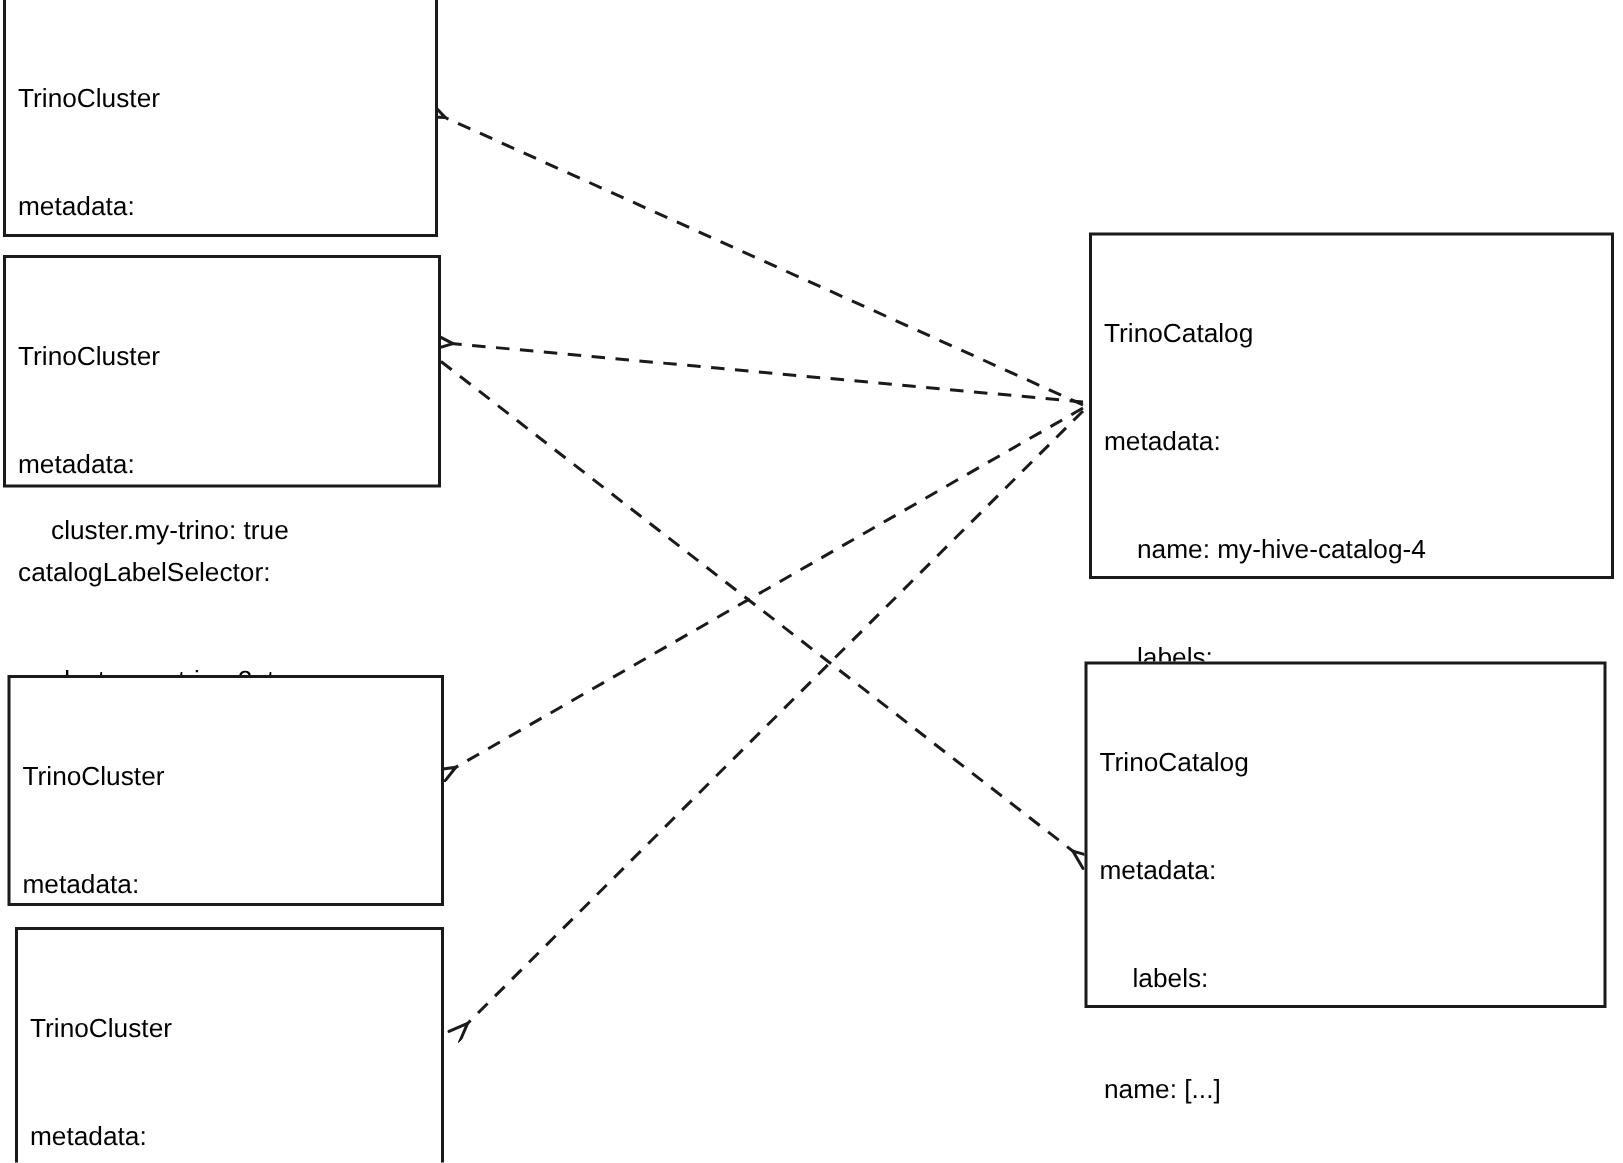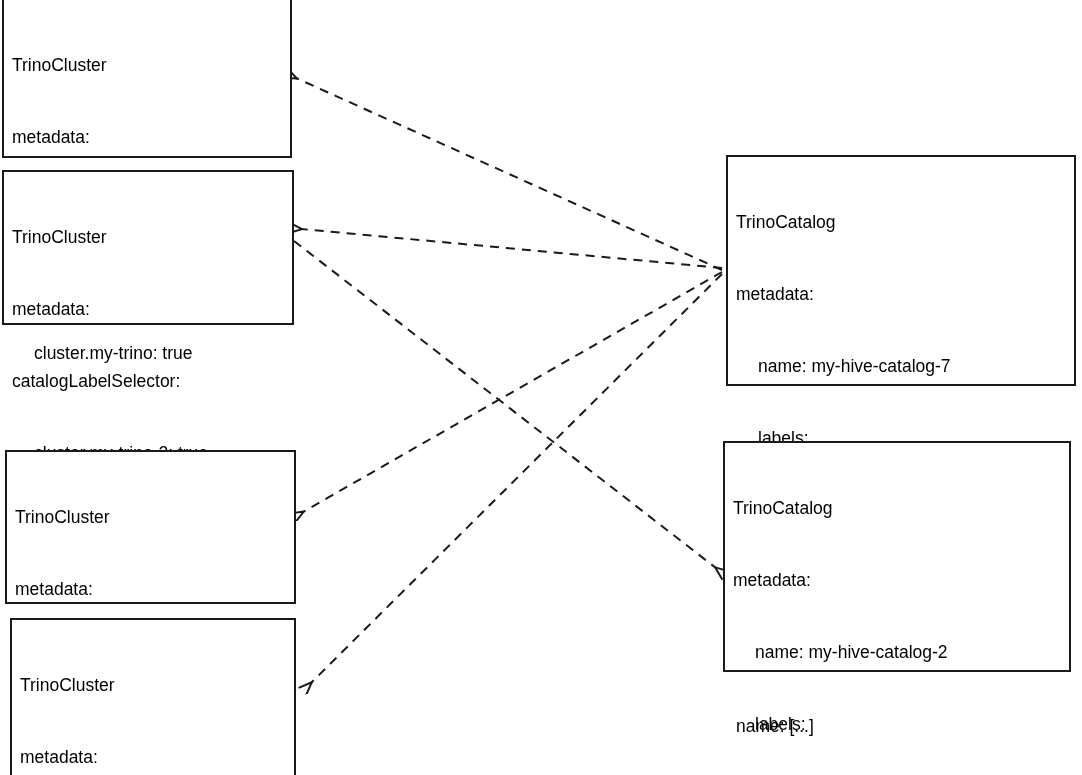--- a/index.html
+++ b/index.html
@@ -74,33 +74,32 @@
       
       
       
     </div>
   </div>
 
   <div class="node" style="left:726px;top:155px;width:350px;height:231px;">
     <div class="yaml">
       <span class="ln">TrinoCatalog</span>
       <span class="ln">metadata:</span>
-      <span class="ln i1">name: my-hive-catalog-7</span>
+      <span class="ln i1">name: my-hive-catalog-4</span>
       <span class="ln i1">labels:</span>
       <span class="ln i2">cluster.my-trino: true</span>
       <span class="ln i2">cluster.my-trino-2: true</span>
       <span class="ln i2">env.dev: true</span>
       <span class="ln">name: [...]</span>
     </div>
   </div>
 
   <div class="node" style="left:723px;top:441px;width:348px;height:231px;">
     <div class="yaml">
       <span class="ln">TrinoCatalog</span>
       <span class="ln">metadata:</span>
-      <span class="ln i1">name: my-hive-catalog-2</span>
       <span class="ln i1">labels:</span>
       
       
     </div>
   </div>
 
 </div>
 
 </body></html>

